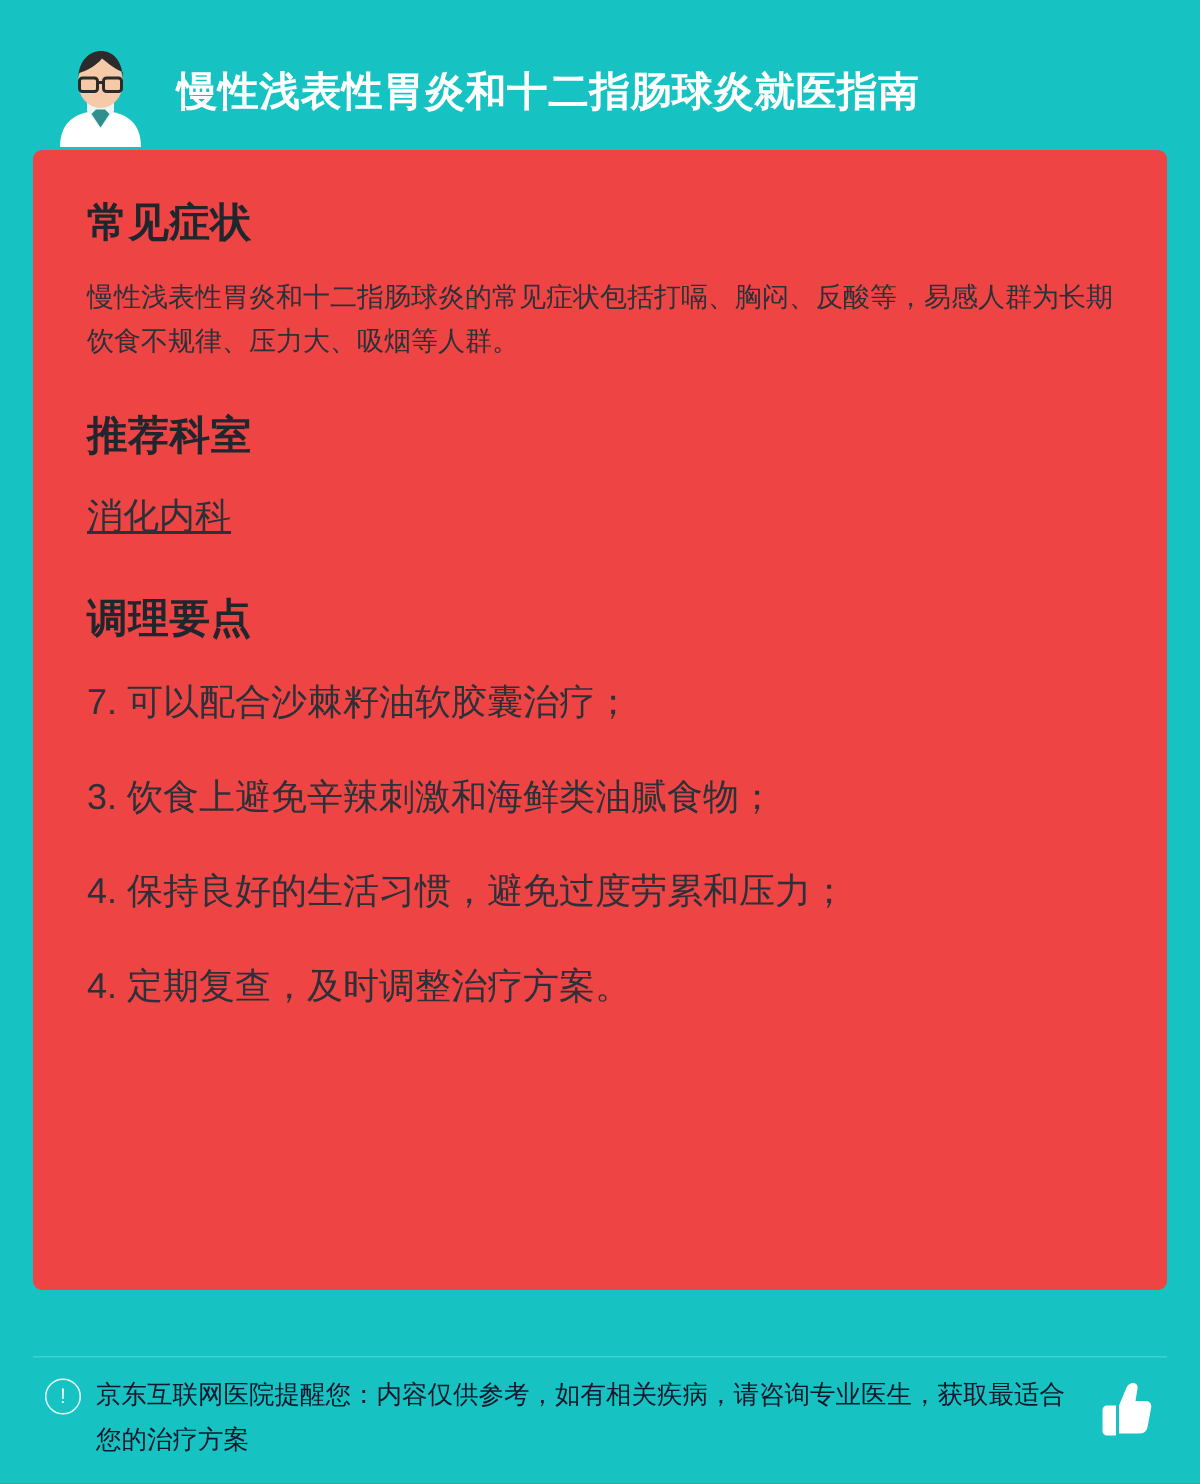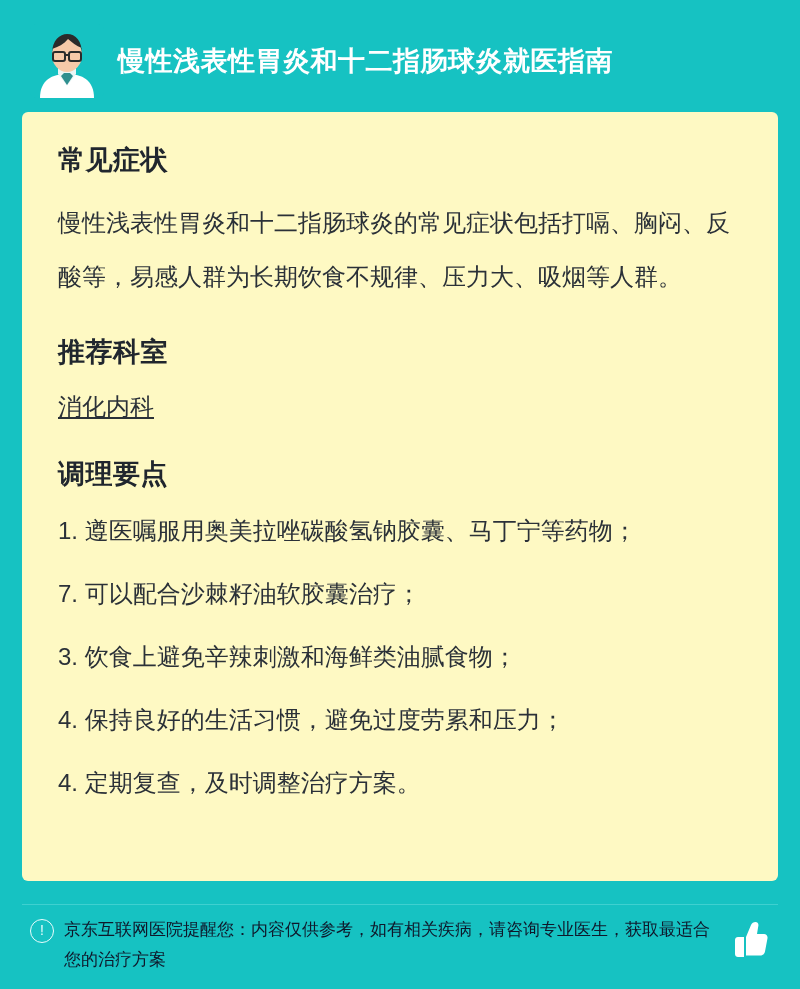--- a/index.html
+++ b/index.html
@@ -35,41 +35,40 @@
   .doctor-avatar svg { display: block; }
   .header-title {
     color: #ffffff;
     font-size: 27px;
     font-weight: bold;
     letter-spacing: 0.5px;
     margin-left: 14px;
     white-space: nowrap;
   }
   .card {
-    background: #fef9c3;
+    background: #ef4444;
     border-radius: 6px;
-    margin-top: 12px;
     padding: 30px 36px 56px 36px;
     box-sizing: border-box;
     width: 756px;
     min-height: 760px;
   }
   h2.section-title {
     font-size: 27px;
     font-weight: bold;
     color: #20262e;
     margin: 0 0 18px 0;
     letter-spacing: 0.5px;
   }
   h2.section-title.tight {
     margin-top: 30px;
   }
   p.body-text {
-    font-size: 24px;
-    line-height: 54px;
+    font-size: 18px;
+    line-height: 29px;
     color: #2b3138;
     margin: 0 0 26px 0;
   }
   p.plain-text {
     font-size: 24px;
     line-height: 38px;
     color: #2b3138;
     margin: 0 0 26px 0;
     text-decoration: underline;
   }
@@ -147,21 +146,20 @@
   <div class="card">
 
     <h2 class="section-title">常见症状</h2>
     <p class="body-text">慢性浅表性胃炎和十二指肠球炎的常见症状包括打嗝、胸闷、反酸等，易感人群为长期饮食不规律、压力大、吸烟等人群。</p>
 
     <h2 class="section-title tight">推荐科室</h2>
     <p class="plain-text">消化内科</p>
 
     <h2 class="section-title tight">调理要点</h2>
     <ol class="tips">
-      <li>1. 遵医嘱服用奥美拉唑碳酸氢钠胶囊、马丁宁等药物；</li>
       <li>7. 可以配合沙棘籽油软胶囊治疗；</li>
       <li>3. 饮食上避免辛辣刺激和海鲜类油腻食物；</li>
       <li>4. 保持良好的生活习惯，避免过度劳累和压力；</li>
       <li>4. 定期复查，及时调整治疗方案。</li>
     </ol>
 
   </div>
 
   <div class="footer">
     <div class="info-icon">!</div>

